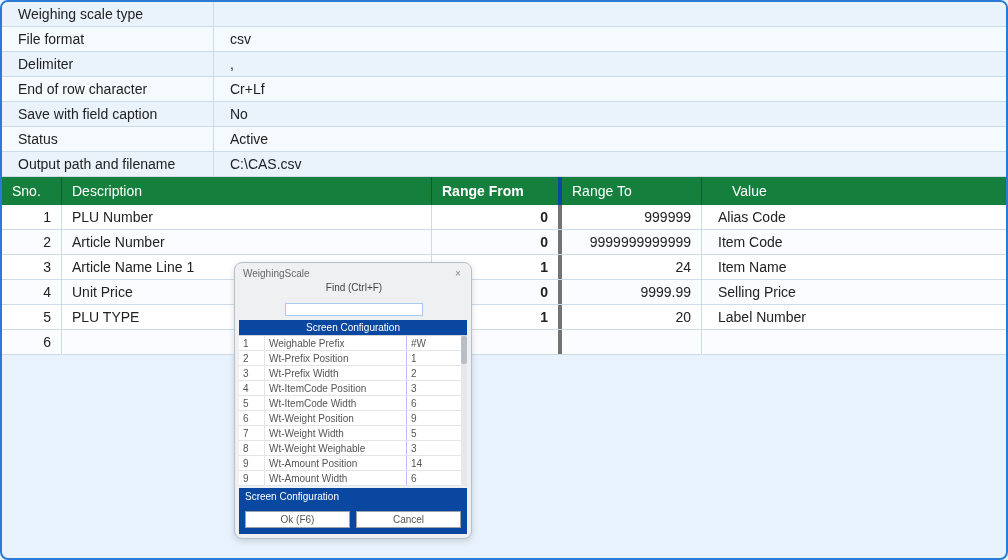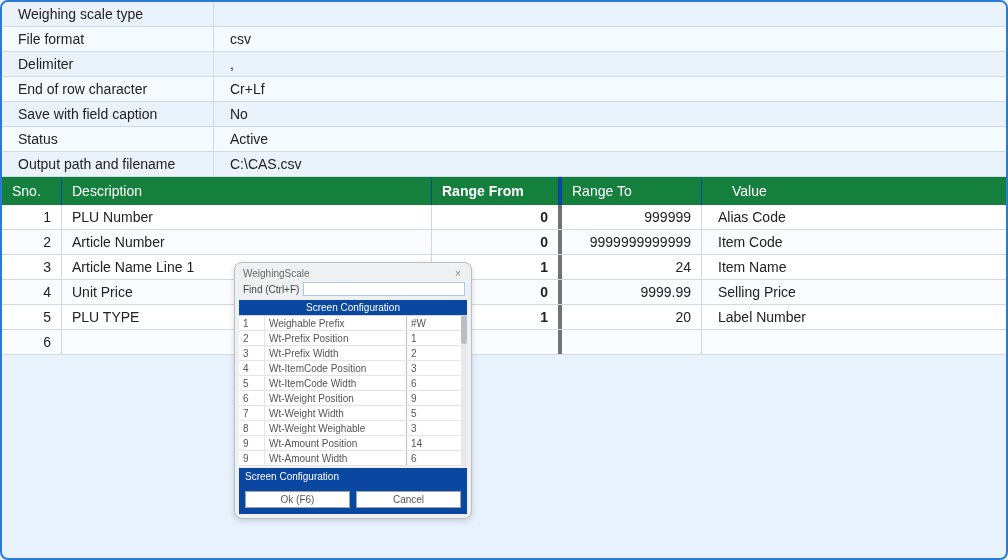--- a/index.html
+++ b/index.html
@@ -96,22 +96,23 @@
     padding: 3px 6px 2px 8px;
     font-size: 10px;
     color: #666;
   }
   .dlg-close {
     width: 14px; height: 14px;
     display:flex; align-items:center; justify-content:center;
     color:#888; cursor:pointer;
   }
   .dlg-find {
-    display:flex; align-items:center; gap:4px;
+    display:flex; align-items:center; gap:10px;
     padding: 0 6px 4px 8px;
+    flex-direction: column;
   }
   .dlg-find-label { font-size: 10px; color:#444; white-space:nowrap; }
   .dlg-find-input {
     flex:1; height:14px;
     border:1px solid #a8c8f0;
     background:#fff;
     font-size:10px;
     padding:0 2px;
   }
   .dlg-subheader {

